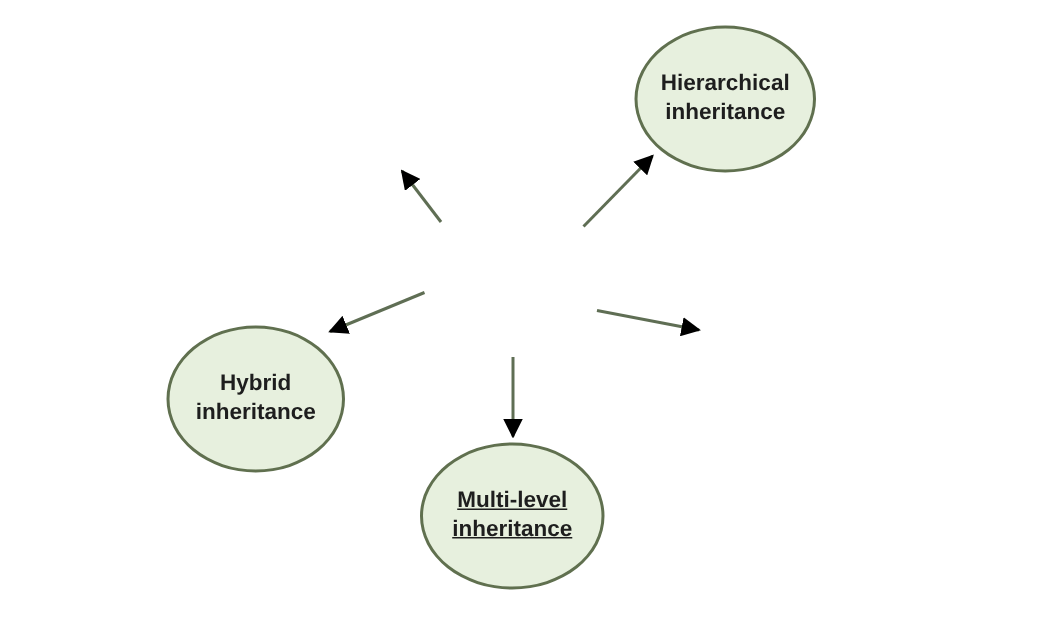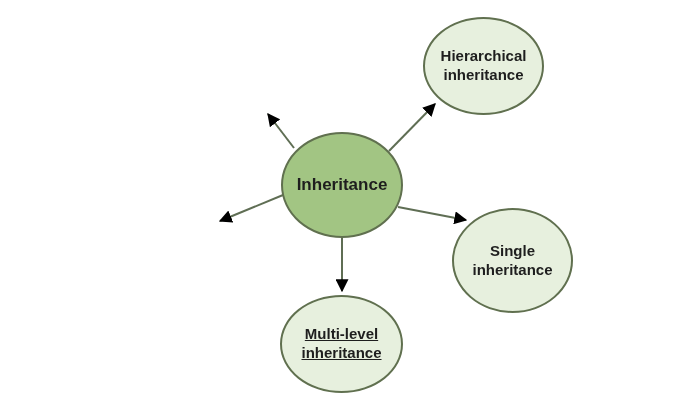--- a/index.html
+++ b/index.html
@@ -71,31 +71,28 @@
     </defs>
     <g class="arrows" stroke="#5f6e54" stroke-width="2" fill="#5f6e54">
       <line x1="294" y1="148" x2="268" y2="114" marker-end="url(#ah)"></line>
       <line x1="389" y1="151" x2="435" y2="104" marker-end="url(#ah)"></line>
       <line x1="283" y1="195" x2="220" y2="221" marker-end="url(#ah)"></line>
       <line x1="398" y1="207" x2="466" y2="220" marker-end="url(#ah)"></line>
       <line x1="342" y1="238" x2="342" y2="291" marker-end="url(#ah)"></line>
     </g>
   </svg>
 
-  <div class="node center">
-    <span class="lbl">Inheritance</span>
-  </div>
 
 
   <div class="node hierarchical">
     <span class="lbl">Hierarchical inheritance</span>
   </div>
 
+  <div class="node hybrid">
+    <span class="lbl">Hybrid inheritance</span>
+  </div>
 
-  <div class="node single">
-    <span class="lbl">Single inheritance</span>
-  </div>
 
   <div class="node multilevel">
     <span class="lbl">Multi-level inheritance</span>
   </div>
 
 </div>
 
 </body></html>

